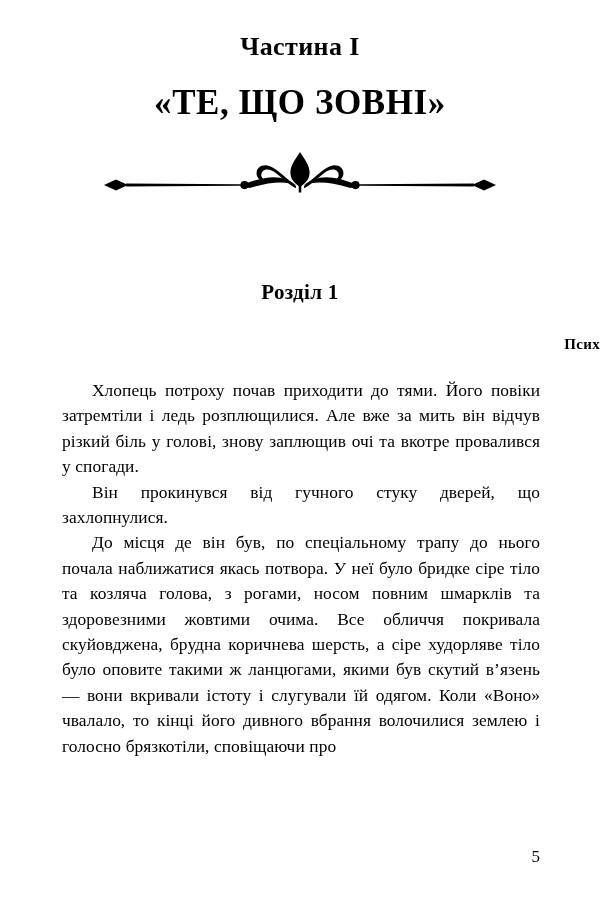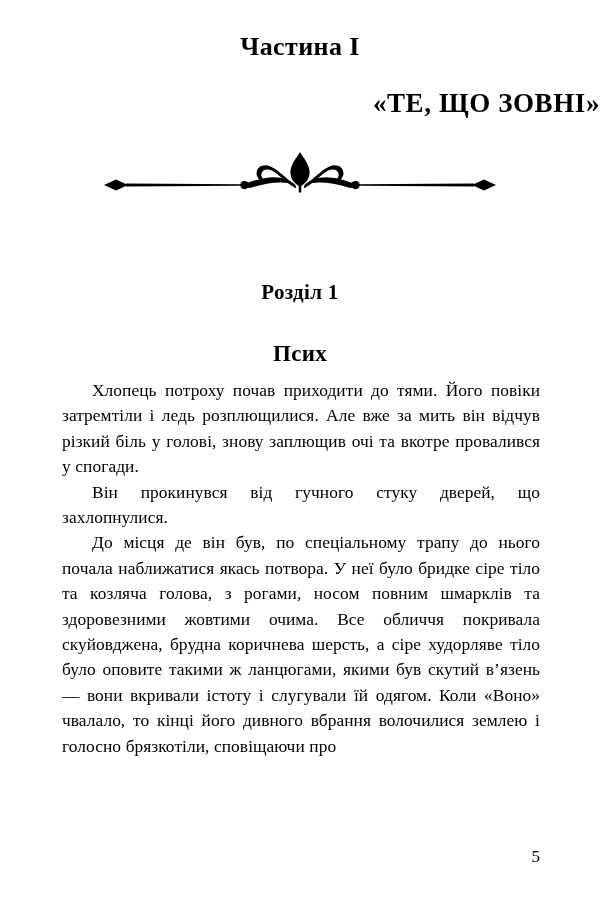--- a/index.html
+++ b/index.html
@@ -31,26 +31,25 @@
     width: 600px;
     text-align: center;
   }
   .part-number {
     font-size: 26px;
     font-weight: bold;
     letter-spacing: 0.4px;
     line-height: 34px;
   }
   .part-title {
-    font-size: 27px;
+    font-size: 35px;
     font-weight: bold;
     letter-spacing: 0.6px;
     line-height: 34px;
     margin-top: 22px;
-    text-align: right;
   }
 
   
   .ornament-wrap {
     position: absolute;
     top: 144px;
     left: 0;
     width: 600px;
     height: 62px;
     display: flex;
@@ -69,25 +68,26 @@
     width: 600px;
     text-align: center;
   }
   .chapter-number {
     font-size: 21px;
     font-weight: bold;
     letter-spacing: 0.3px;
     line-height: 28px;
   }
   .chapter-title {
-    font-size: 23px;
+    font-size: 15px;
     font-weight: bold;
     letter-spacing: 0.3px;
     line-height: 24px;
-    margin-top: 36px;
+    margin-top: 26px;
+    text-align: right;
   }
 
   
   .body-text {
     position: absolute;
     top: 378px;
     left: 62px;
     width: 478px;
   }
   .body-text p {

